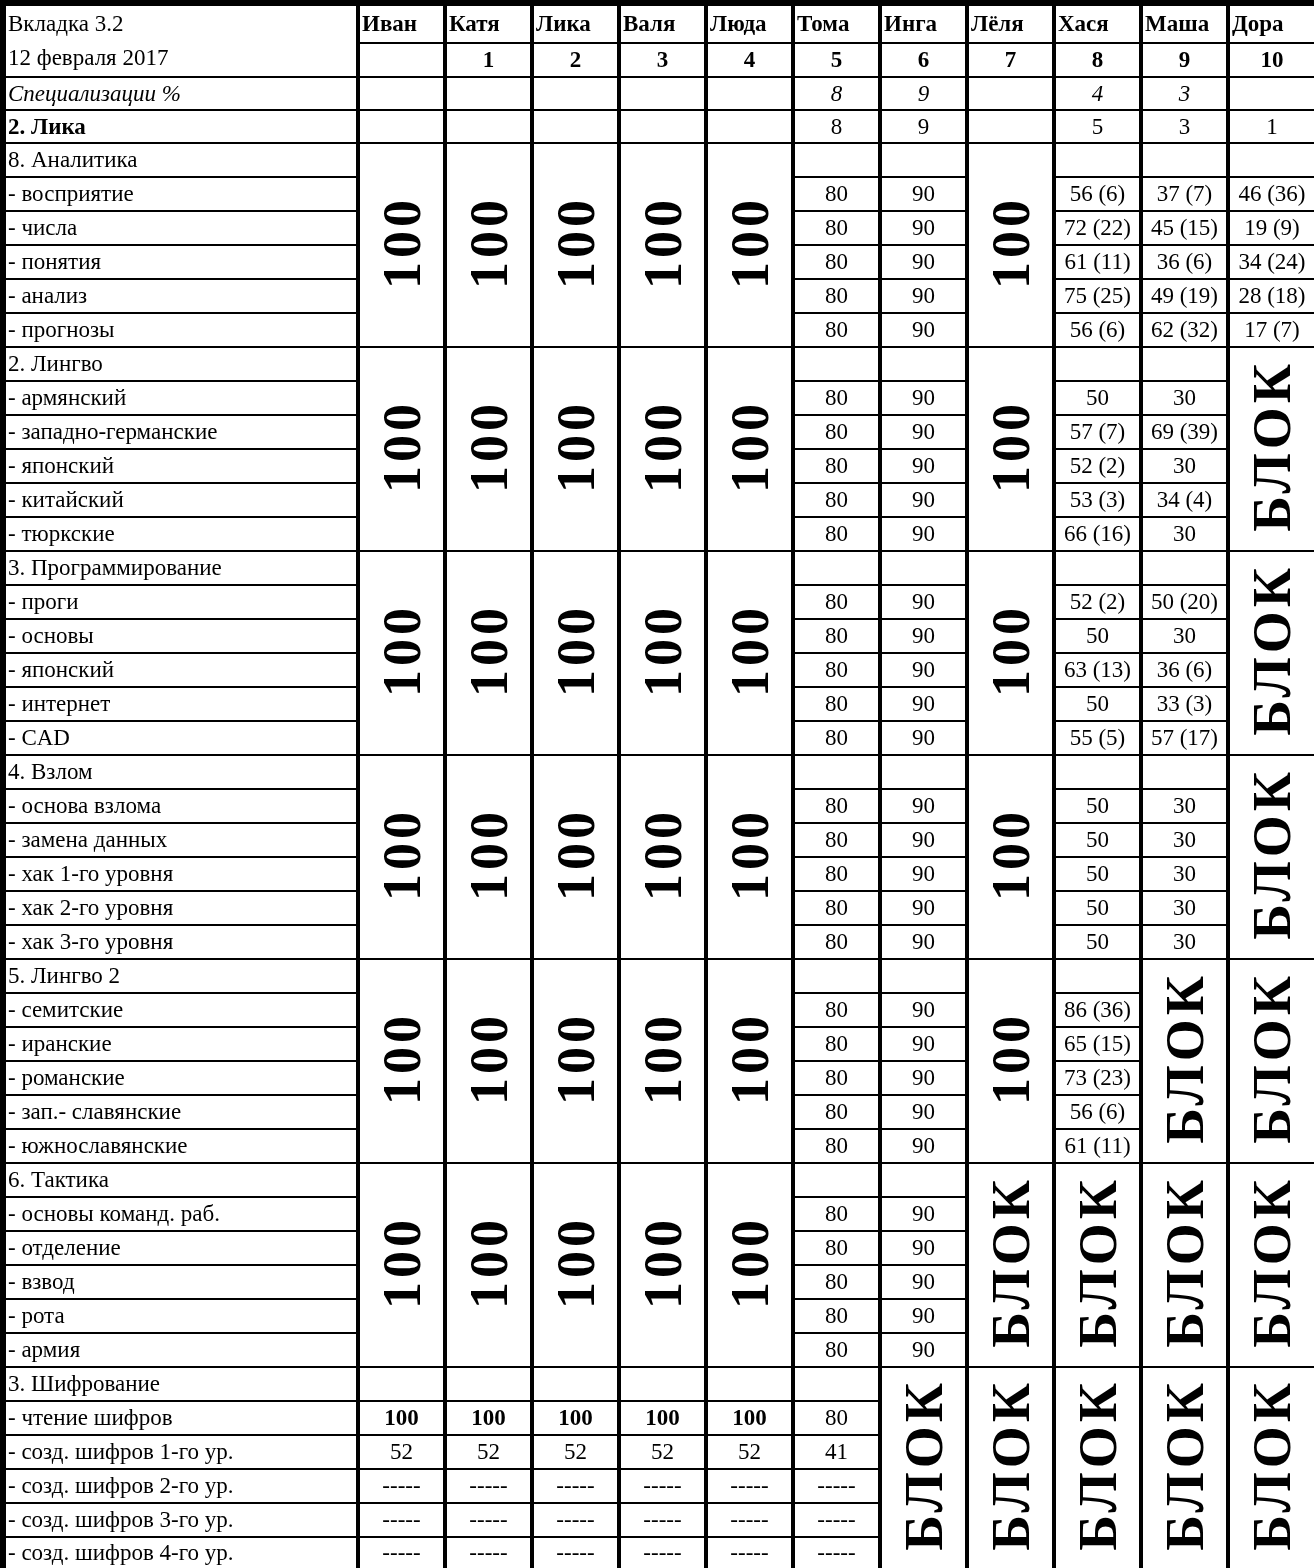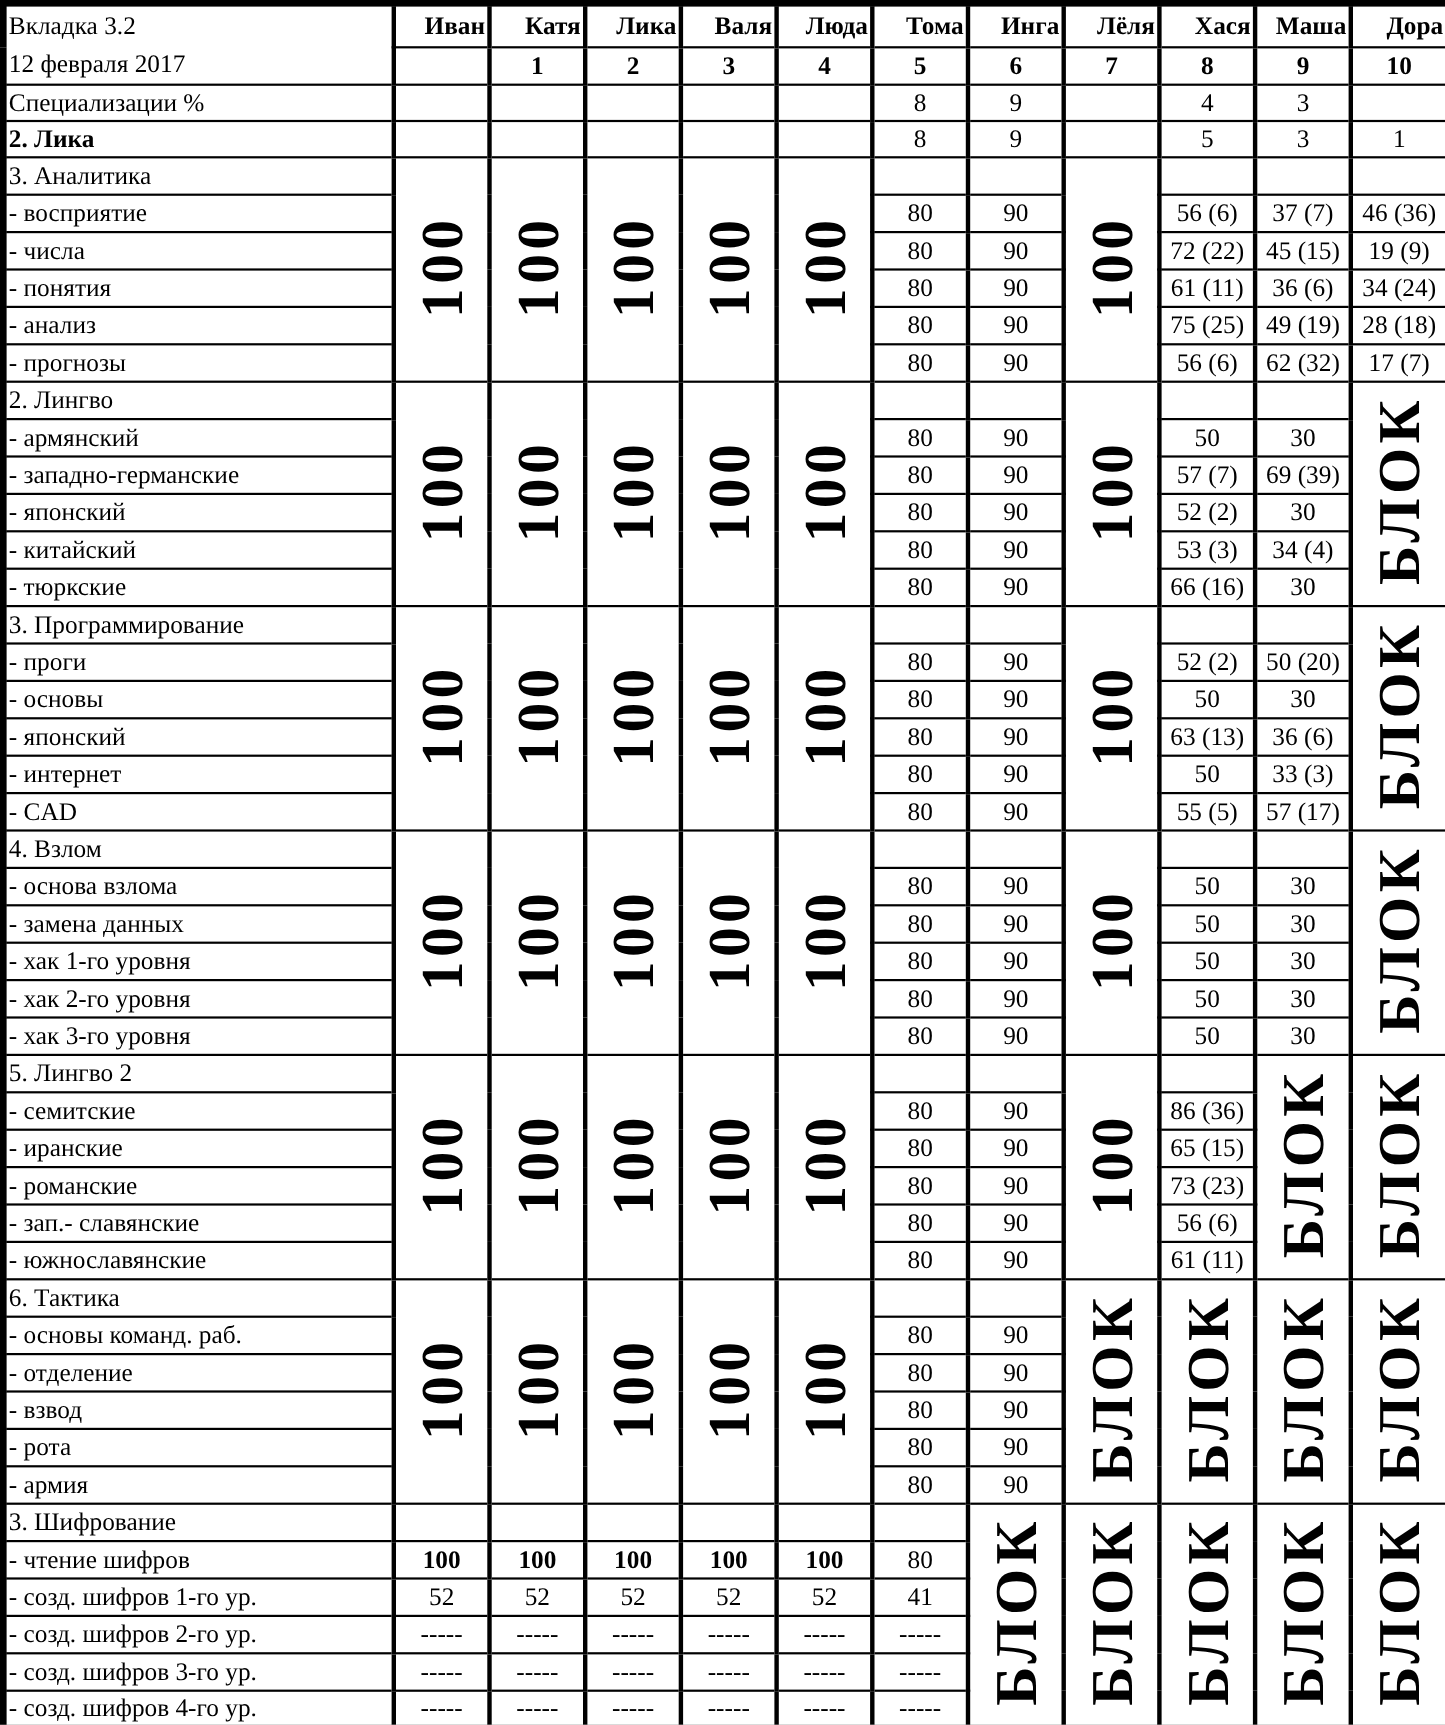--- a/index.html
+++ b/index.html
@@ -21,27 +21,27 @@
     padding:0 2px;
     overflow:hidden;
     white-space:nowrap;
     vertical-align:middle;
     font-size:23px;
     line-height:1.1;
   }
   
   tr.row-names > th { border-bottom-width:5px; }
   tr.row-nums  > td { border-bottom-width:6px; }
-  tr.row-spec  > td { border-bottom-width:6px; }
+  tr.row-spec  > td { border-bottom-width:6px;font-style:italic; }
   tr.row-sel   > td { border-bottom-width:6px; }
   tr.section-top > td { border-top-width:6px; }
 
   td.corner { text-align:left; vertical-align:middle; padding-left:10px; font-size:24px;margin-top:44px; }
   td.corner div { line-height:1.5; }
-  th.colname { font-weight:bold; text-align:right; font-size:23px; }
+  th.colname { font-weight:bold; text-align:left; font-size:23px; }
   td.num { font-weight:bold; text-align:center; }
   td.label { text-align:left; padding-left:10px; font-size:24px; }
   td.label.bold { font-weight:bold; }
   td.val { text-align:center; font-size:22px; }
   td.val.b { font-weight:bold; }
   td.merged { text-align:center; vertical-align:middle; }
   td.merged .rot {
     display:inline-block;
     writing-mode:vertical-rl;
     transform:rotate(180deg);
@@ -126,21 +126,21 @@
         <td class="val"></td>
         <td class="val"></td>
         <td class="val">8</td>
         <td class="val">9</td>
         <td class="val"></td>
         <td class="val">5</td>
         <td class="val">3</td>
         <td class="val">1</td>
       </tr>
       <tr class="h34 section-top">
-        <td class="label">3. Аналитика</td>
+        <td class="label">8. Аналитика</td>
         <td class="merged" rowspan="6"><div class="rot">100</div></td>
         <td class="merged" rowspan="6"><div class="rot">100</div></td>
         <td class="merged" rowspan="6"><div class="rot">100</div></td>
         <td class="merged" rowspan="6"><div class="rot">100</div></td>
         <td class="merged" rowspan="6"><div class="rot">100</div></td>
         <td class="val"></td>
         <td class="val"></td>
         <td class="merged" rowspan="6"><div class="rot">100</div></td>
         <td class="val"></td>
         <td class="val"></td>

